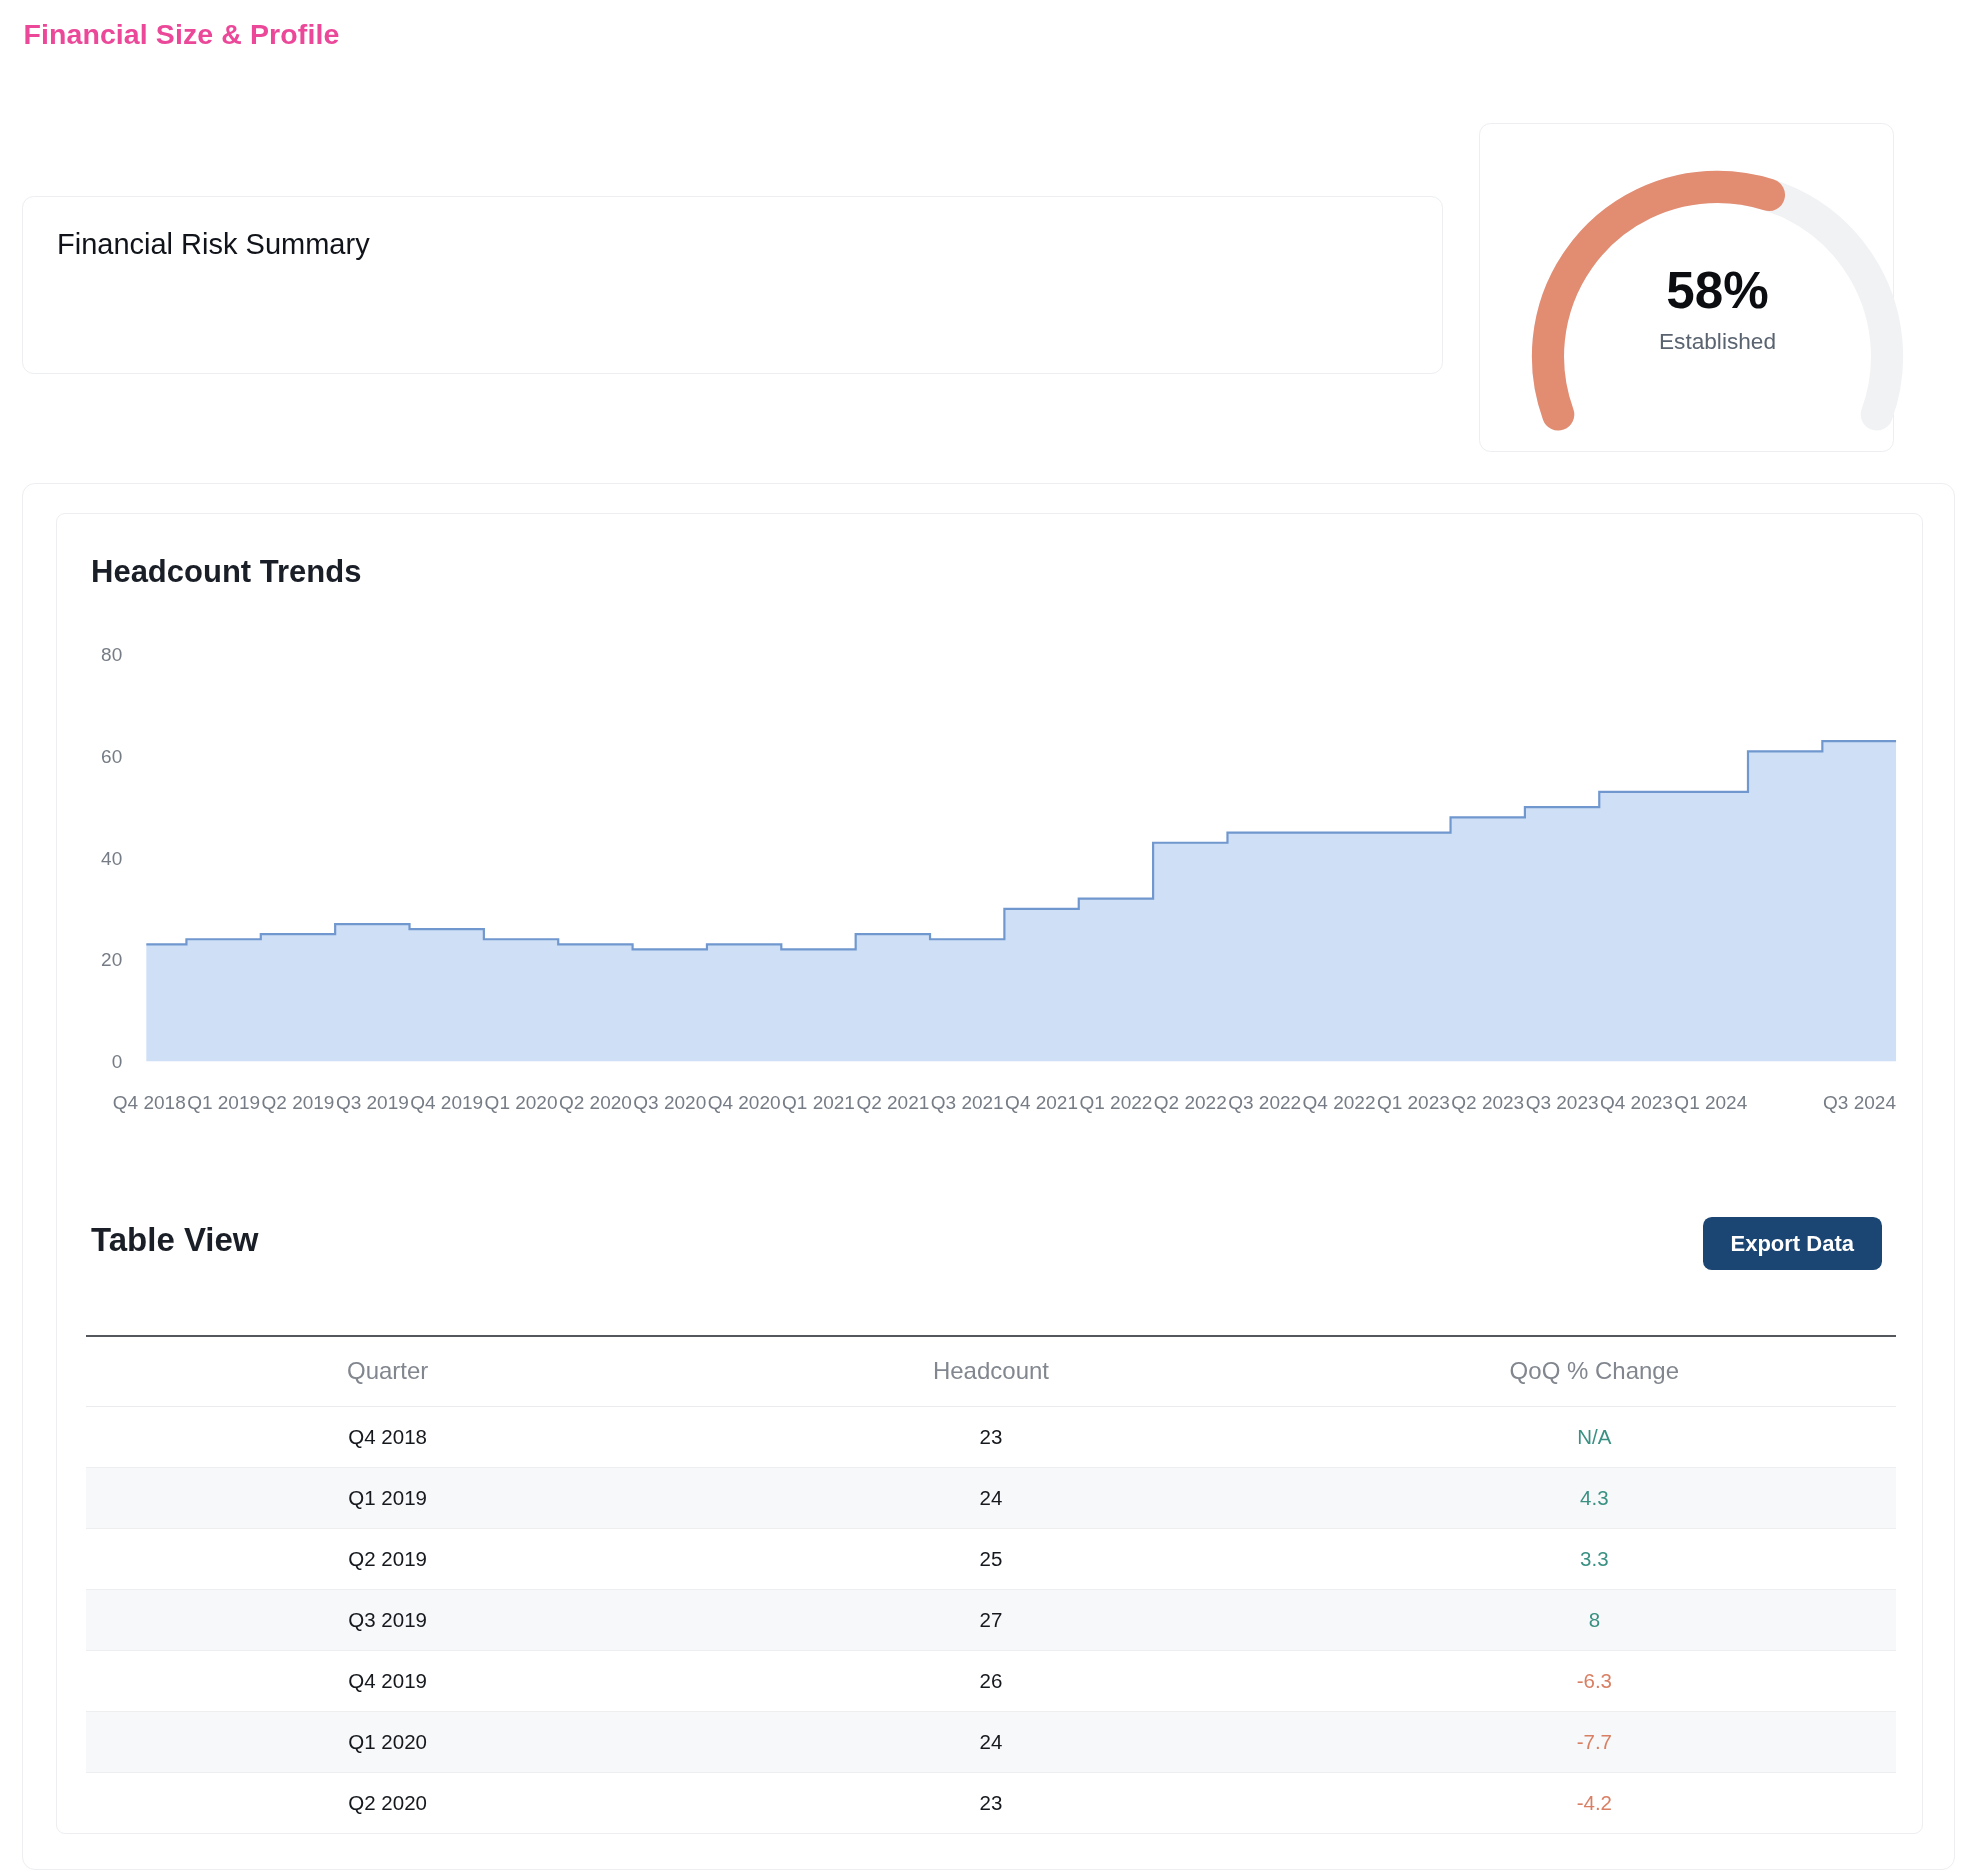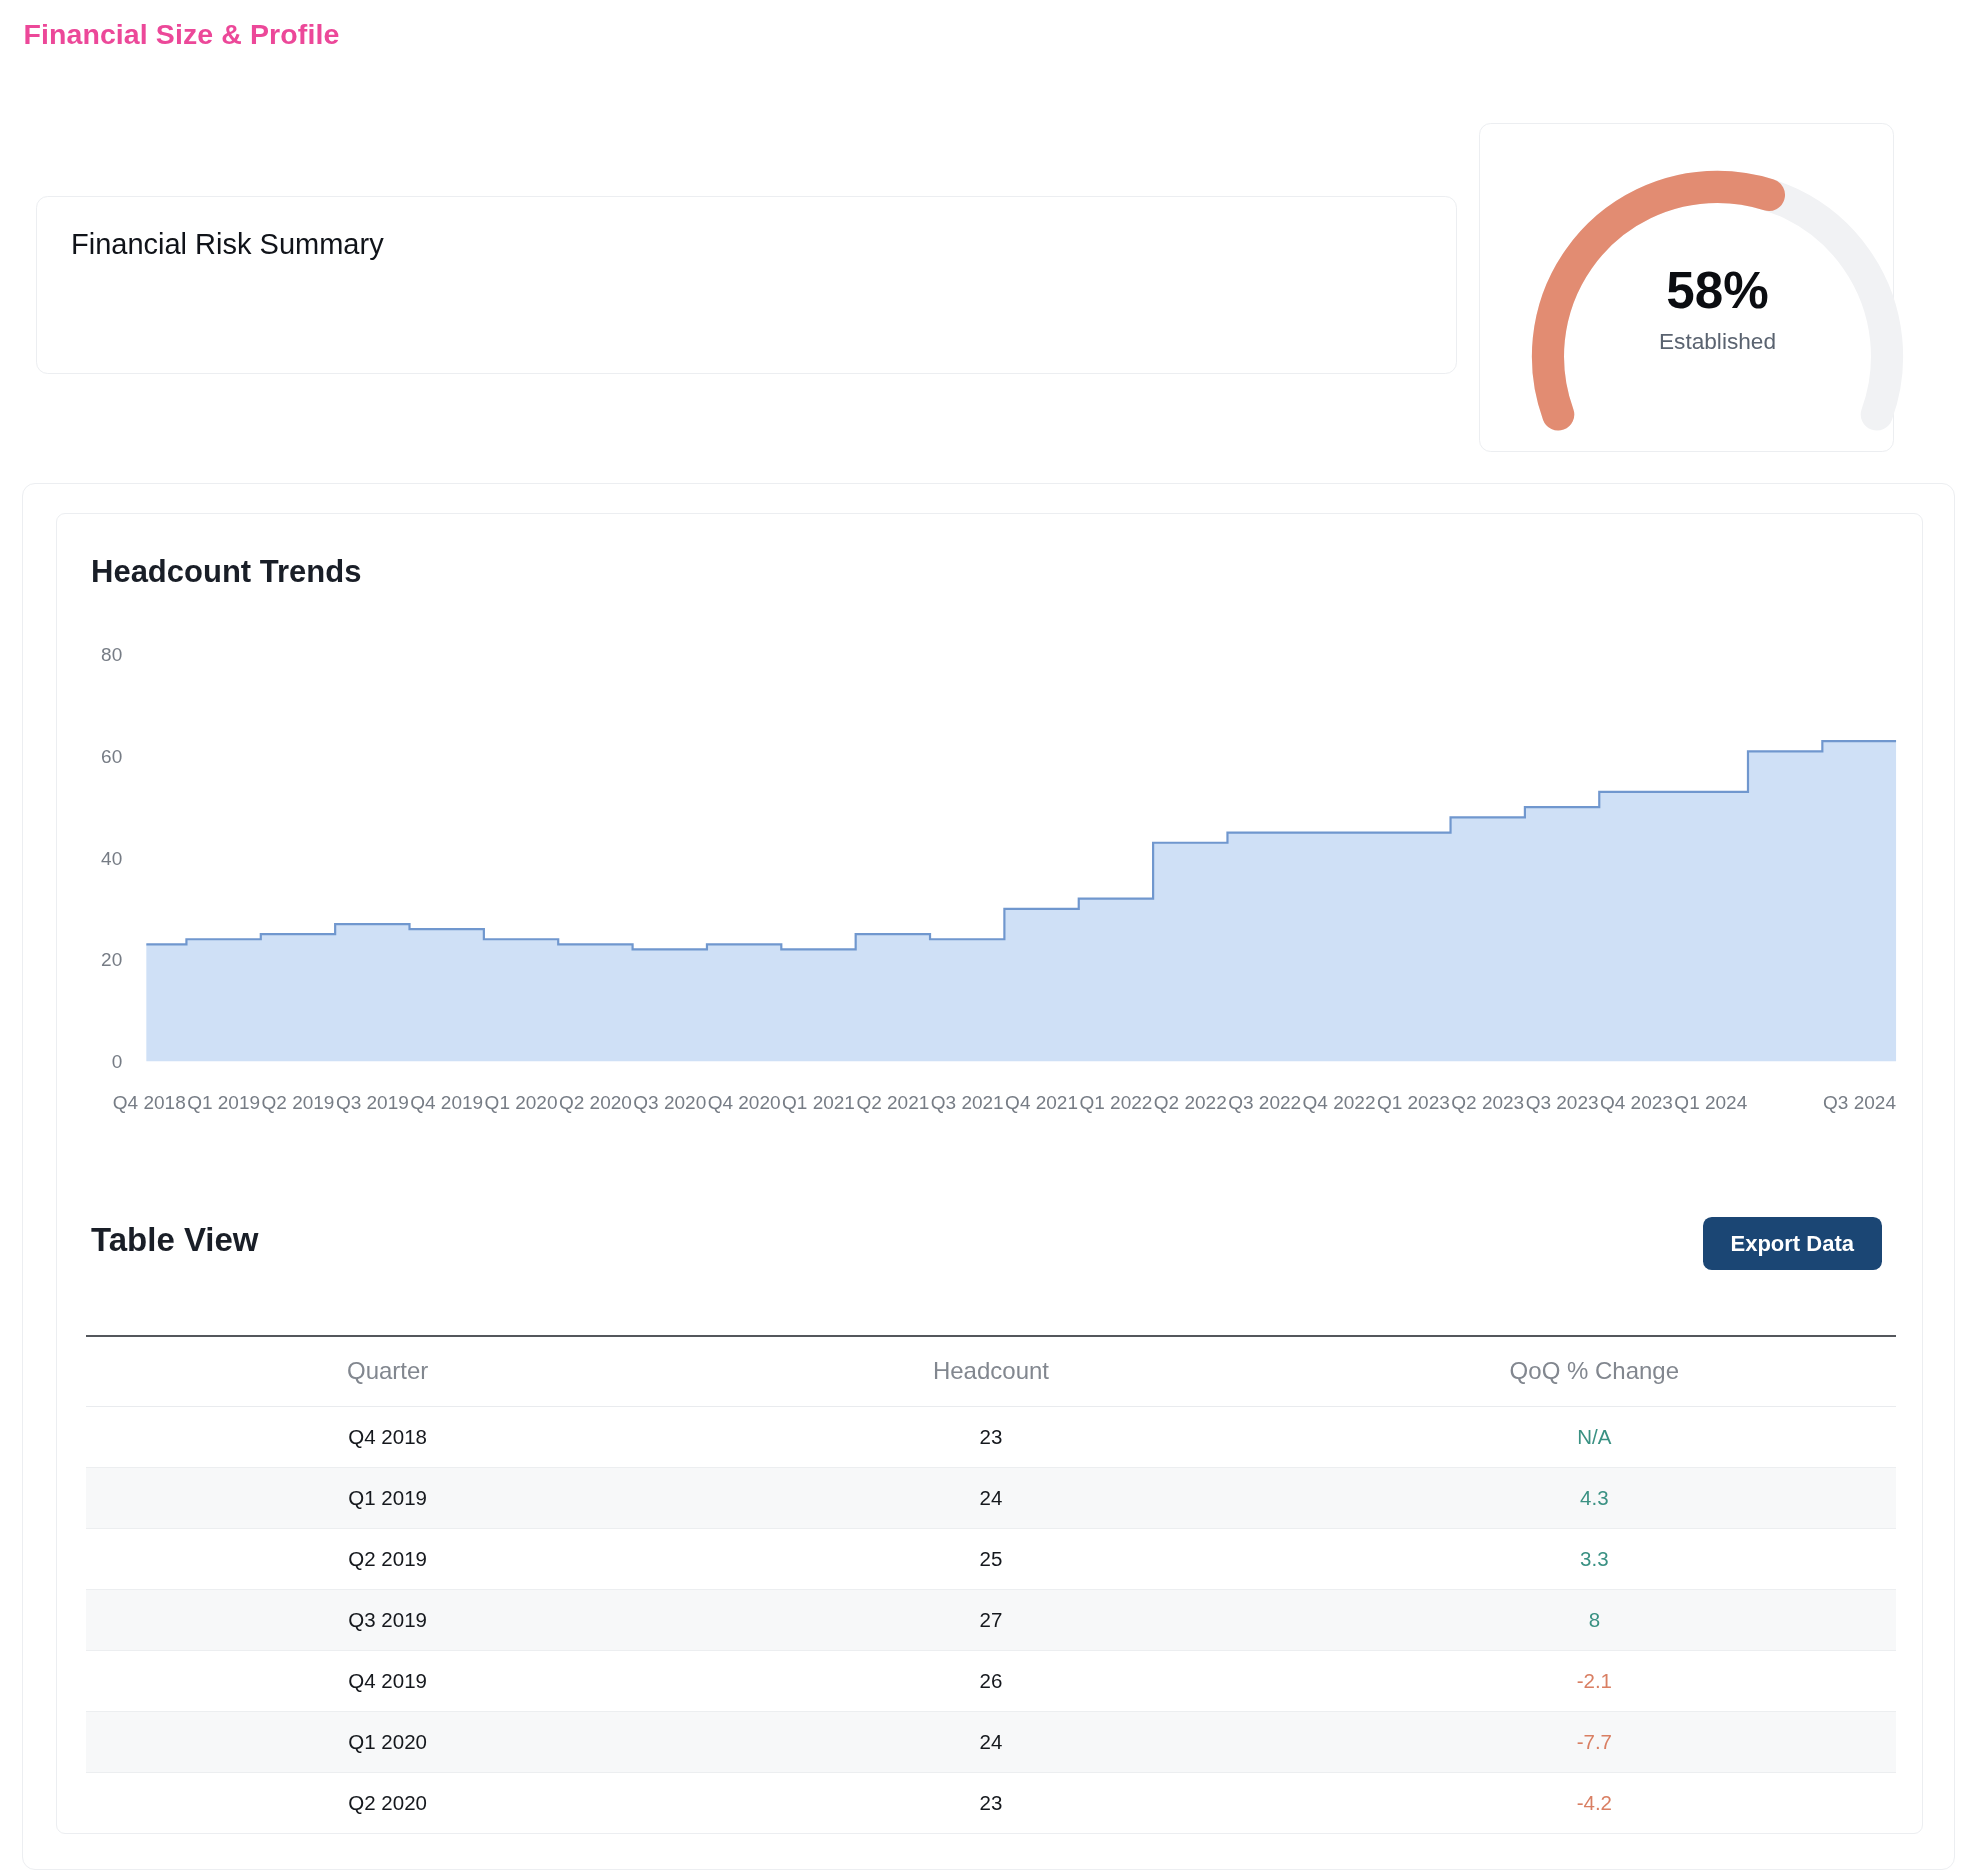--- a/index.html
+++ b/index.html
@@ -5,21 +5,21 @@
   * { margin:0; padding:0; box-sizing:border-box; }
   html,body { background:#ffffff; }
   body { font-family:"Liberation Sans", sans-serif; color:#15181d; }
   .page { position:relative; width:1975px; height:1874px; background:#fff; overflow:hidden; }
 
   .page-title { position:absolute; left:23.4px; top:17.6px; font-size:28.5px; font-weight:800; color:#ec4899; letter-spacing:0.1px; }
 
   .card { position:absolute; background:#fff; border:1.5px solid #eceef1; border-radius:11.7px; }
 
   
-  .summary-card { left:22px; top:196px; width:1421px; height:178px;margin-left:14px; }
+  .summary-card { left:22px; top:196px; width:1421px; height:178px; }
   .summary-title { position:absolute; left:34px; top:31px; font-size:29px; font-weight:500; color:#101319; }
   .summary-text { position:absolute; left:66px; top:97px; width:1317px; font-size:21px; line-height:1.45; color:#273345; font-weight:400; }
   .summary-text b { font-weight:700; color:#1f2a3c; }
 
   
   .gauge-card { left:1479px; top:123px; width:415px; height:329px; }
   .gauge-svg { position:absolute; left:0; top:0; }
   .gauge-value { font-size:70px; font-weight:800; fill:#0b0d11; }
   .gauge-label { font-size:31px; font-weight:400; fill:#5a6370; }
 
@@ -129,21 +129,21 @@
                 <td class="qoq pos">3.3</td>
               </tr>
               <tr class="stripe">
                 <td>Q3 2019</td>
                 <td>27</td>
                 <td class="qoq pos">8</td>
               </tr>
               <tr>
                 <td>Q4 2019</td>
                 <td>26</td>
-                <td class="qoq neg">-2.1</td>
+                <td class="qoq neg">-6.3</td>
               </tr>
               <tr class="stripe">
                 <td>Q1 2020</td>
                 <td>24</td>
                 <td class="qoq neg">-7.7</td>
               </tr>
               <tr>
                 <td>Q2 2020</td>
                 <td>23</td>
                 <td class="qoq neg">-4.2</td>

